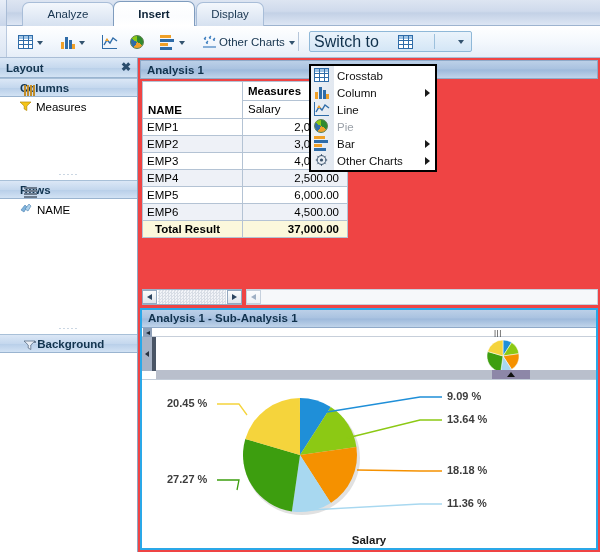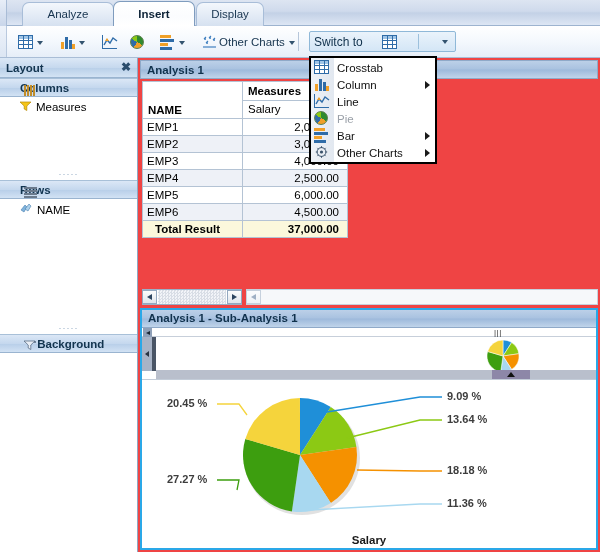--- a/index.html
+++ b/index.html
@@ -196,25 +196,25 @@
     position: absolute; bottom: 2px; left: 0; width: 454px; text-align: center;
     font-weight: bold; font-size: 11.5px; color: #1a1a1a;
   }
 
   
   .sw-btn {
     position: absolute; left: 309px; top: 31px; height: 21px;
     display: flex; align-items: center; gap: 19px; padding: 0 4px;
     background: linear-gradient(to bottom, #eaf3fb, #d4e6f6);
     border: 1px solid #8fb8d8; border-radius: 2px;
-    font-size: 12px; color: #10314c; cursor: pointer; z-index: 60;
+    font-size: 16px; color: #10314c; cursor: pointer; z-index: 60;
   }
   .sw-btn .sep { width: 1px; height: 15px; background: #9cc0dc; margin: 0 2px; }
   .menu {
-    position: absolute; left: 309px; top: 56px; width: 128px;
+    position: absolute; left: 309px; top: 64px; width: 128px;
     background: #ffffff; border: 2px solid #000; z-index: 60;
     padding: 1px 0;
   }
   .menu:before {
     content: ""; position: absolute; left: 0; top: 0; width: 23px; height: 100%;
     background: linear-gradient(to right, #eef2f7, #e2e8f0);
   }
   .mi {
     position: relative; height: 17px; display: flex; align-items: center;
     font-size: 11.5px; color: #111; cursor: pointer; padding-left: 26px;

